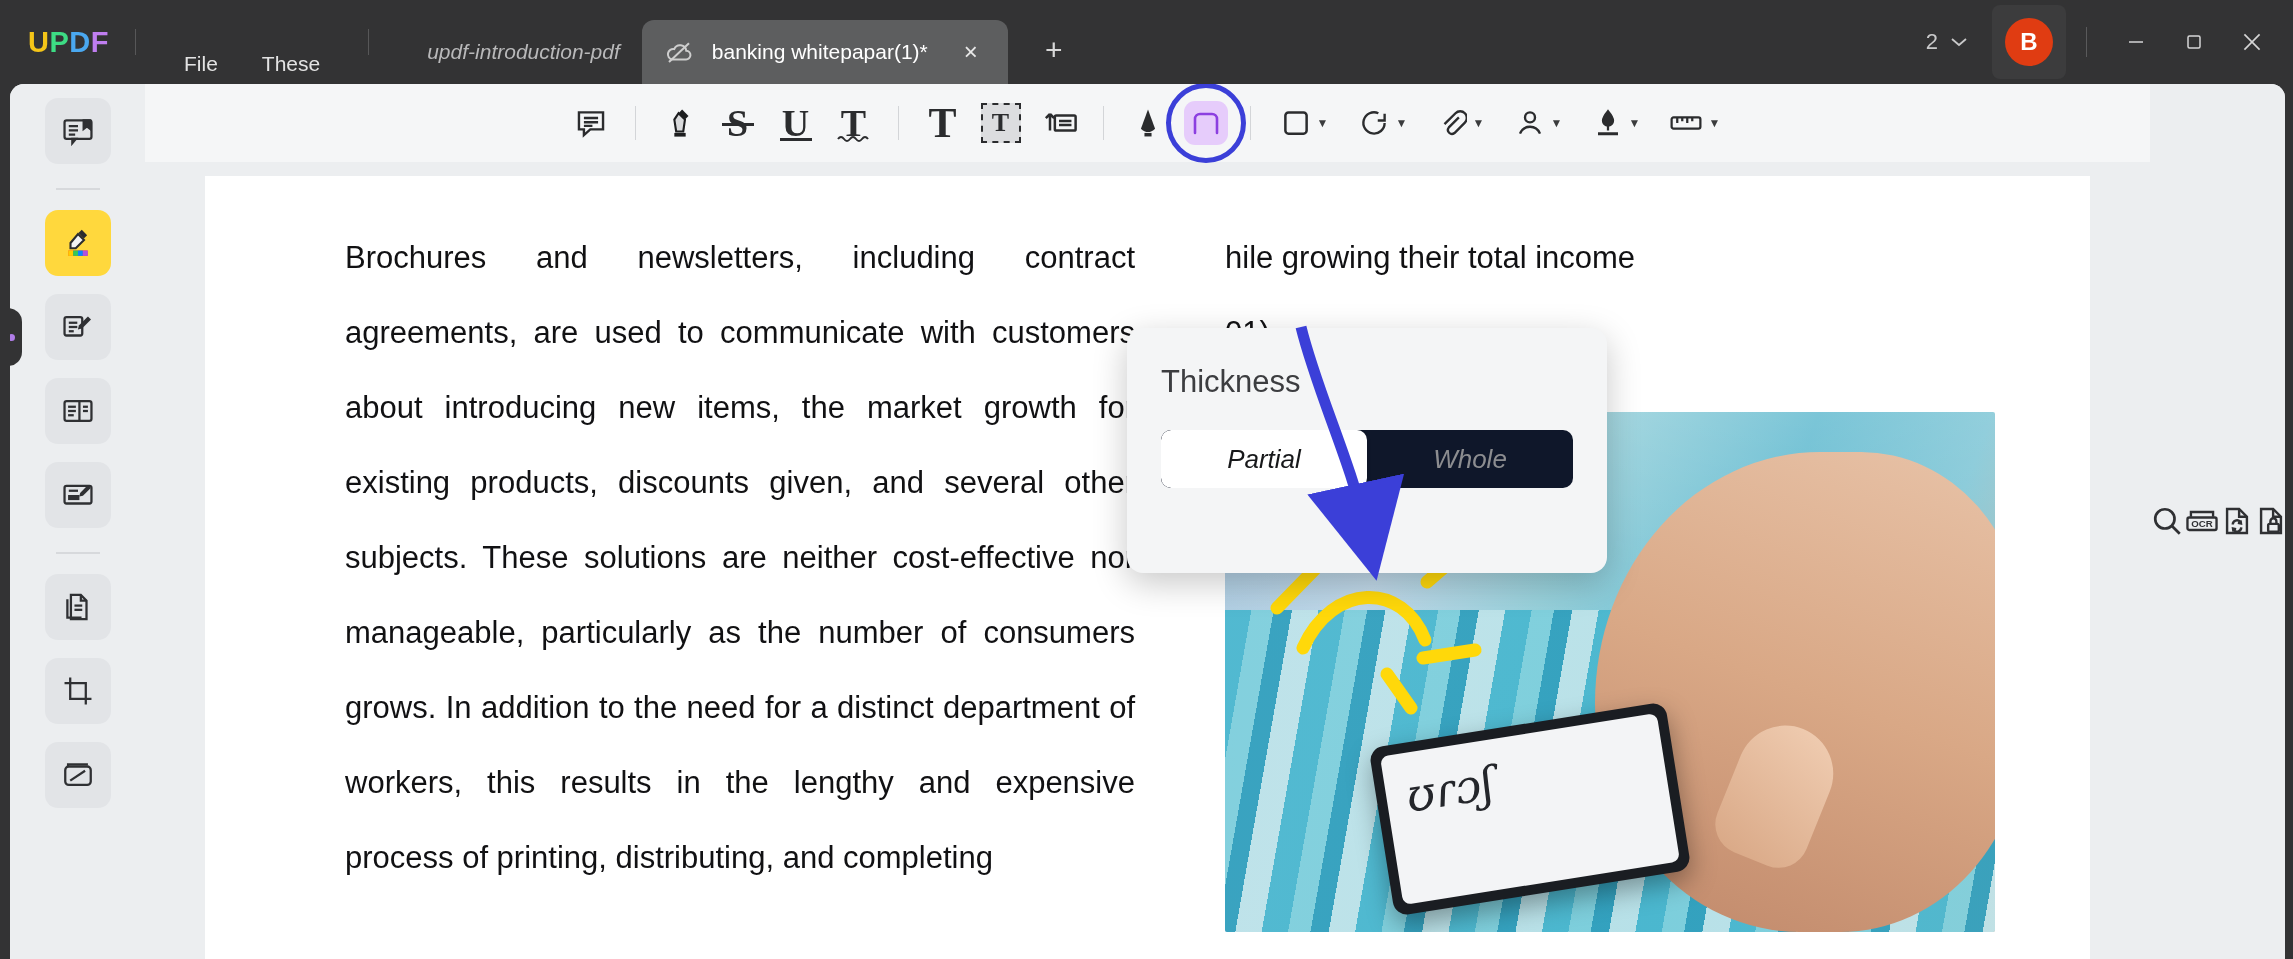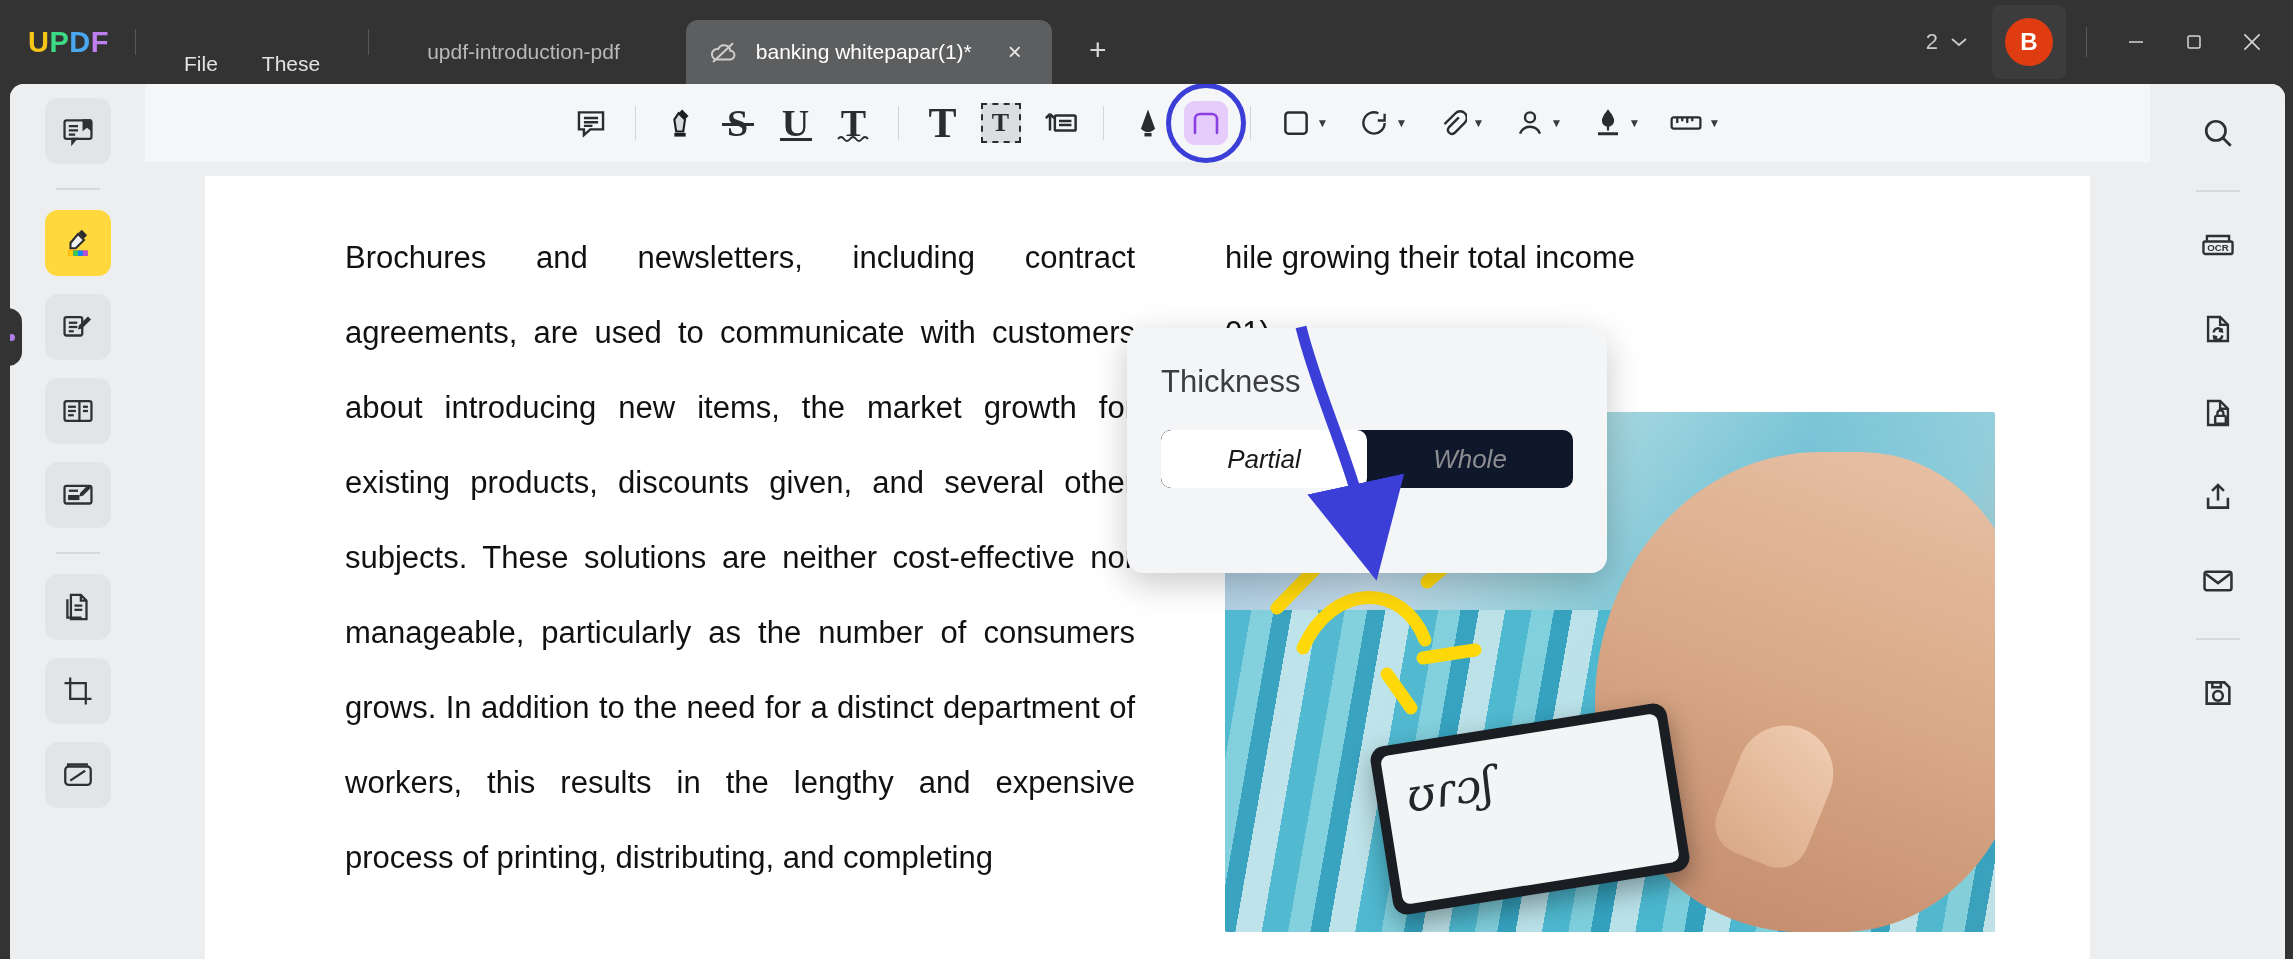--- a/index.html
+++ b/index.html
@@ -53,21 +53,21 @@
   .tab {
     display: flex; align-items: center;
     height: 64px;
     border-radius: 12px 12px 0 0;
     padding: 0 22px;
     font-size: 21px;
     cursor: default;
     position: relative;
     top: 10px;
   }
-  .tab.inactive { color: #b9b9ba; }
+  .tab.inactive { color: #b9b9ba; font-style: italic; }
   .tab.active {
     background: #5d5e5f;
     color: #ffffff;
   }
   .tab-icon {
     width: 30px; height: 30px;
     margin-right: 18px;
     opacity: .85;
     flex: 0 0 auto;
   }
@@ -360,21 +360,21 @@
   .arrow-svg {
     position:absolute; left: 1120px; top: 160px;
     z-index: 45; pointer-events:none;
   }
 
   
   .right-rail {
     width: 135px; height:100%;
     background:#eceef0;
     padding-top: 16px;
-    display:flex; flex-direction:column; align-items:center;
+    display:flex; flex-direction:row; align-items:center;
     flex: 0 0 auto;
   }
   svg { display:block; }
 </style>
 </head>
 <body>
 
 <div class="app">
 
   <div class="titlebar">
@@ -391,21 +391,21 @@
 
       <div class="menu-item">File</div>
       <div class="menu-item">These</div>
 
       <div class="vsep"></div>
 
       <div class="tab inactive" style="margin-left:10px;">
         <span>updf-introduction-pdf</span>
       </div>
 
-      <div class="tab active" style="margin-left:44px;">
+      <div class="tab active" style="">
         <span class="tab-icon">
           <svg width="30" height="30" viewBox="0 0 24 24" fill="none" stroke="#e2e2e2" stroke-width="1.6">
             <path d="M6.5 18h11a3.5 3.5 0 0 0 .3-7 5 5 0 0 0-9.6-1.3A4 4 0 0 0 6.5 18z"></path>
             <line x1="4" y1="20" x2="20" y2="5"></line>
           </svg>
         </span>
         <span>banking whitepapar(1)*</span>
         <span class="tab-close">×</span>
       </div>
 

